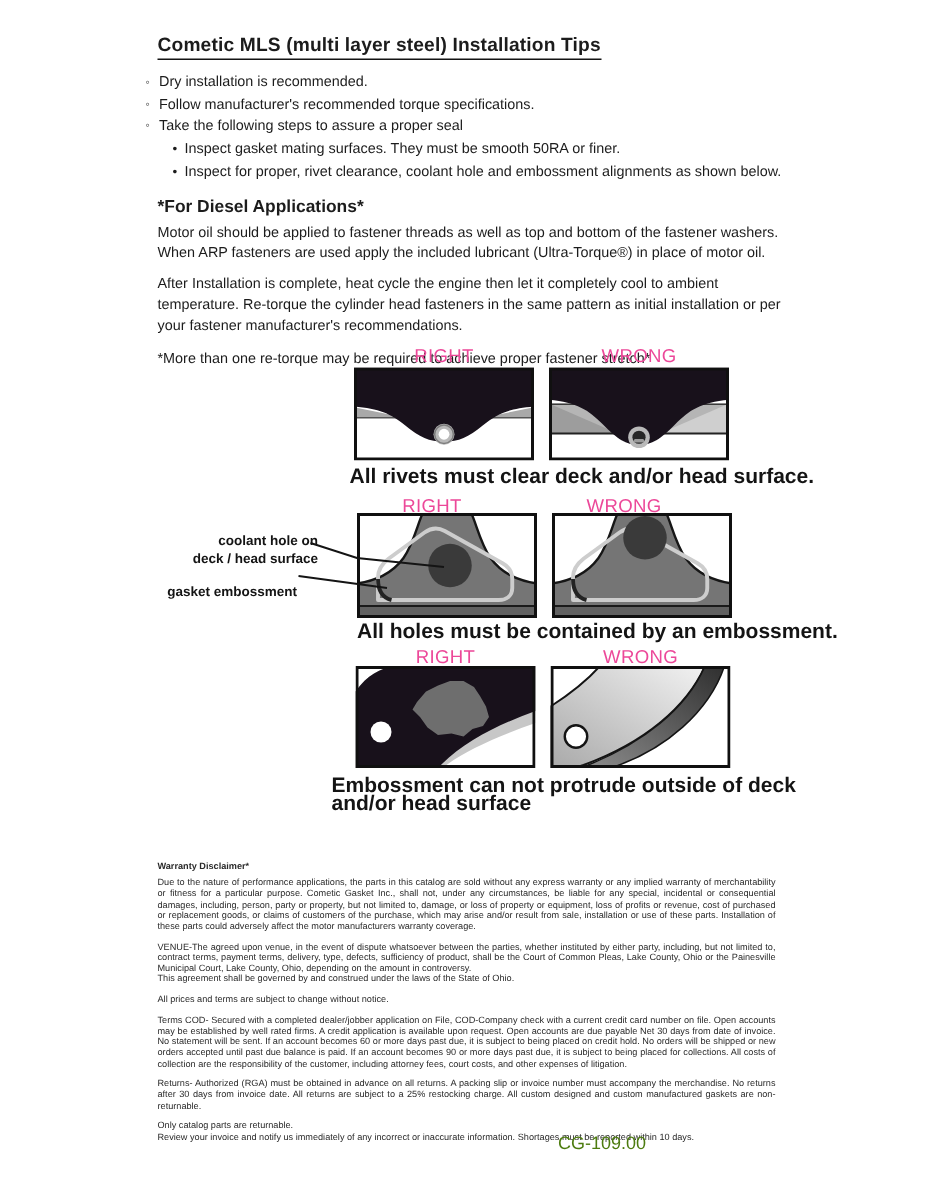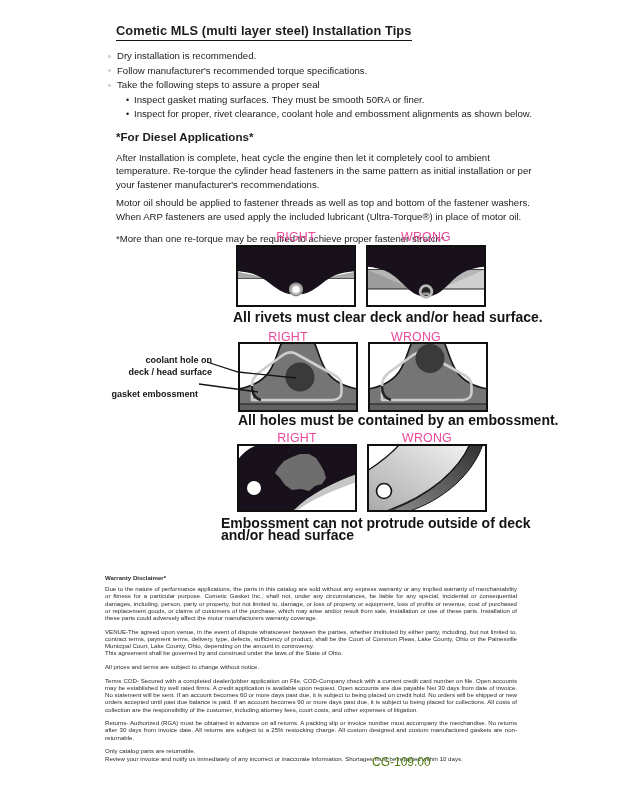--- a/index.html
+++ b/index.html
@@ -1,21 +1,21 @@
 <!DOCTYPE html>
 <html><head>
 <meta charset="utf-8">
 <style>
   html,body{margin:0;padding:0;background:#fff;}
   .page{
     position:relative;width:618px;height:800px;background:#ffffff;overflow:hidden;
     font-family:"Liberation Sans","DejaVu Sans",sans-serif;color:#1c1c1c;
   }
   
-  .content{position:absolute;left:116px;top:21px;width:416px;}
+  .content{position:absolute;left:105px;top:21px;width:416px;}
   .title{
     display:inline-block;font-size:12.8px;font-weight:bold;line-height:15px;margin:0 0 8px;
     border-bottom:1.6px solid #141414;padding-bottom:2px;letter-spacing:.1px;
   }
   .bullets{font-size:9.6px;line-height:14px;}
   .b{position:relative;margin-left:-8px;}
   .b .m1{display:inline-block;width:9px;font-size:8px;vertical-align:.5px;}
   .b.sub{margin-left:10px;}
   .b .m2{display:inline-block;width:8px;font-size:9px;}
   .dheading{font-size:11.6px;font-weight:bold;margin:9px 0 0;line-height:14px;}
@@ -43,22 +43,22 @@
   <div class="content">
     <h1 class="title">Cometic MLS (multi layer steel) Installation Tips</h1>
     <div class="bullets">
       <div class="b"><span class="m1">◦</span><span>Dry installation is recommended.</span></div>
       <div class="b"><span class="m1">◦</span><span>Follow manufacturer's recommended torque specifications.</span></div>
       <div class="b"><span class="m1">◦</span><span>Take the following steps to assure a proper seal</span></div>
       <div class="b sub"><span class="m2">•</span><span>Inspect gasket mating surfaces. They must be smooth 50RA or finer.</span></div>
       <div class="b sub"><span class="m2">•</span><span>Inspect for proper, rivet clearance, coolant hole and embossment alignments as shown below.</span></div>
     </div>
     <h2 class="dheading">*For Diesel Applications*</h2>
+    <p class="dpar first">Motor oil should be applied to fastener threads as well as top and bottom of the fastener washers. When ARP fasteners are used apply the included lubricant (Ultra-Torque®) in place of motor oil.</p>
     <p class="dpar">After Installation is complete, heat cycle the engine then let it completely cool to ambient temperature. Re-torque the cylinder head fasteners in the same pattern as initial installation or per your fastener manufacturer's recommendations.</p>
-    <p class="dpar first">Motor oil should be applied to fastener threads as well as top and bottom of the fastener washers. When ARP fasteners are used apply the included lubricant (Ultra-Torque®) in place of motor oil.</p>
     <p class="dpar note">*More than one re-torque may be required to achieve proper fastener stretch*</p>
   </div>
 
   <div class="hdr" style="left:236px;top:230px">RIGHT</div>
   <div class="hdr" style="left:366px;top:230px">WRONG</div>
 
   <div class="dbox" style="left:236px;top:245px">
     <svg width="120" height="62" viewBox="0 0 120 62">
       <rect x="0" y="0" width="120" height="62" fill="#ffffff"></rect>
       <polygon points="0,26.5 32,33 0,33" fill="#a9a9a9"></polygon>

